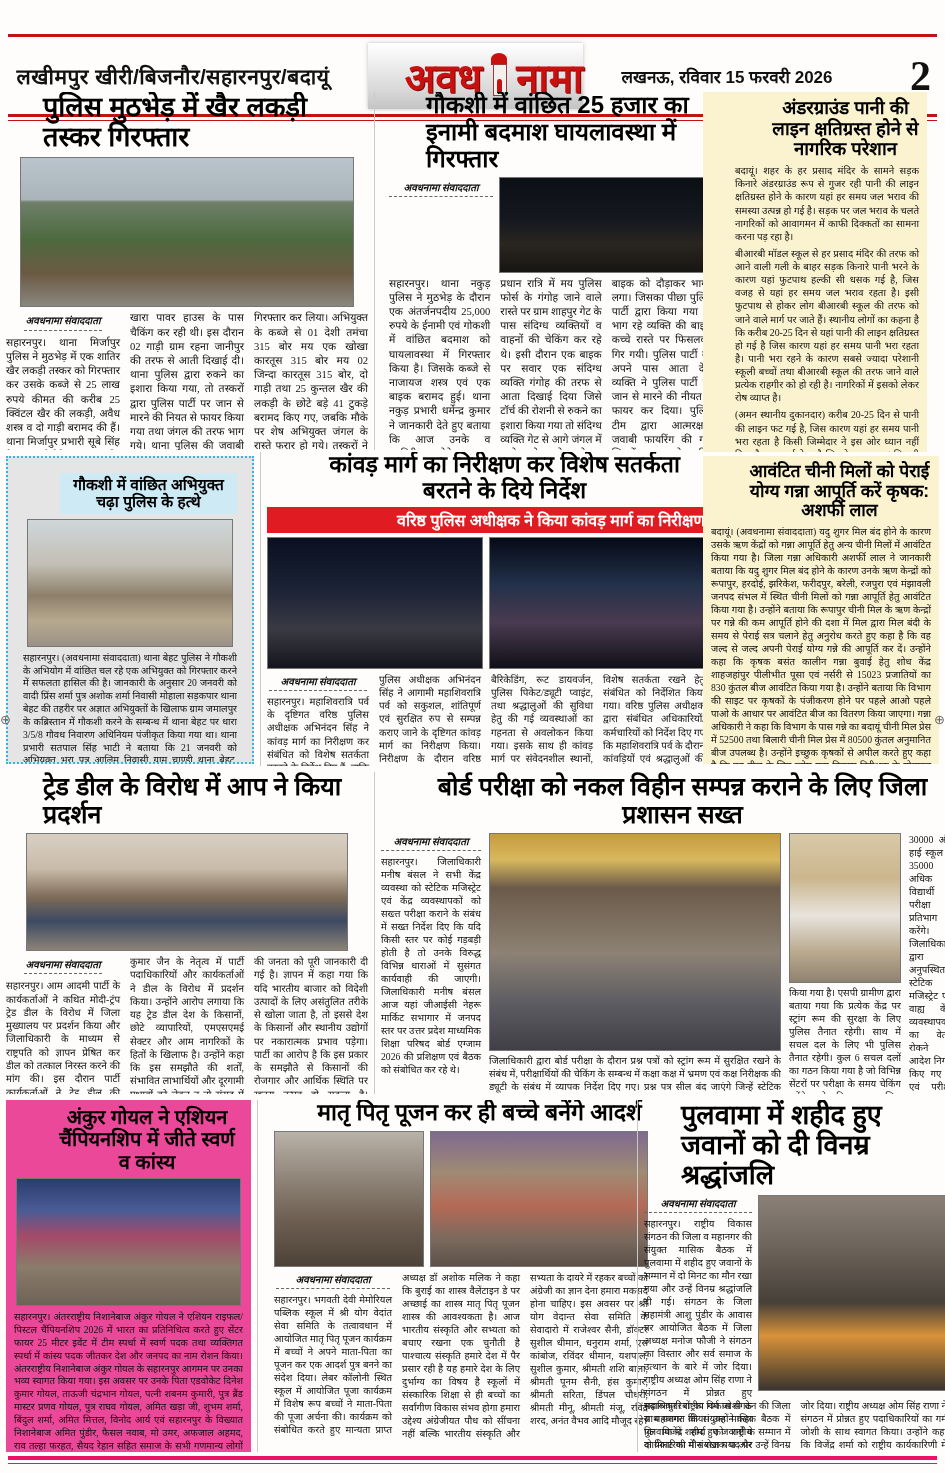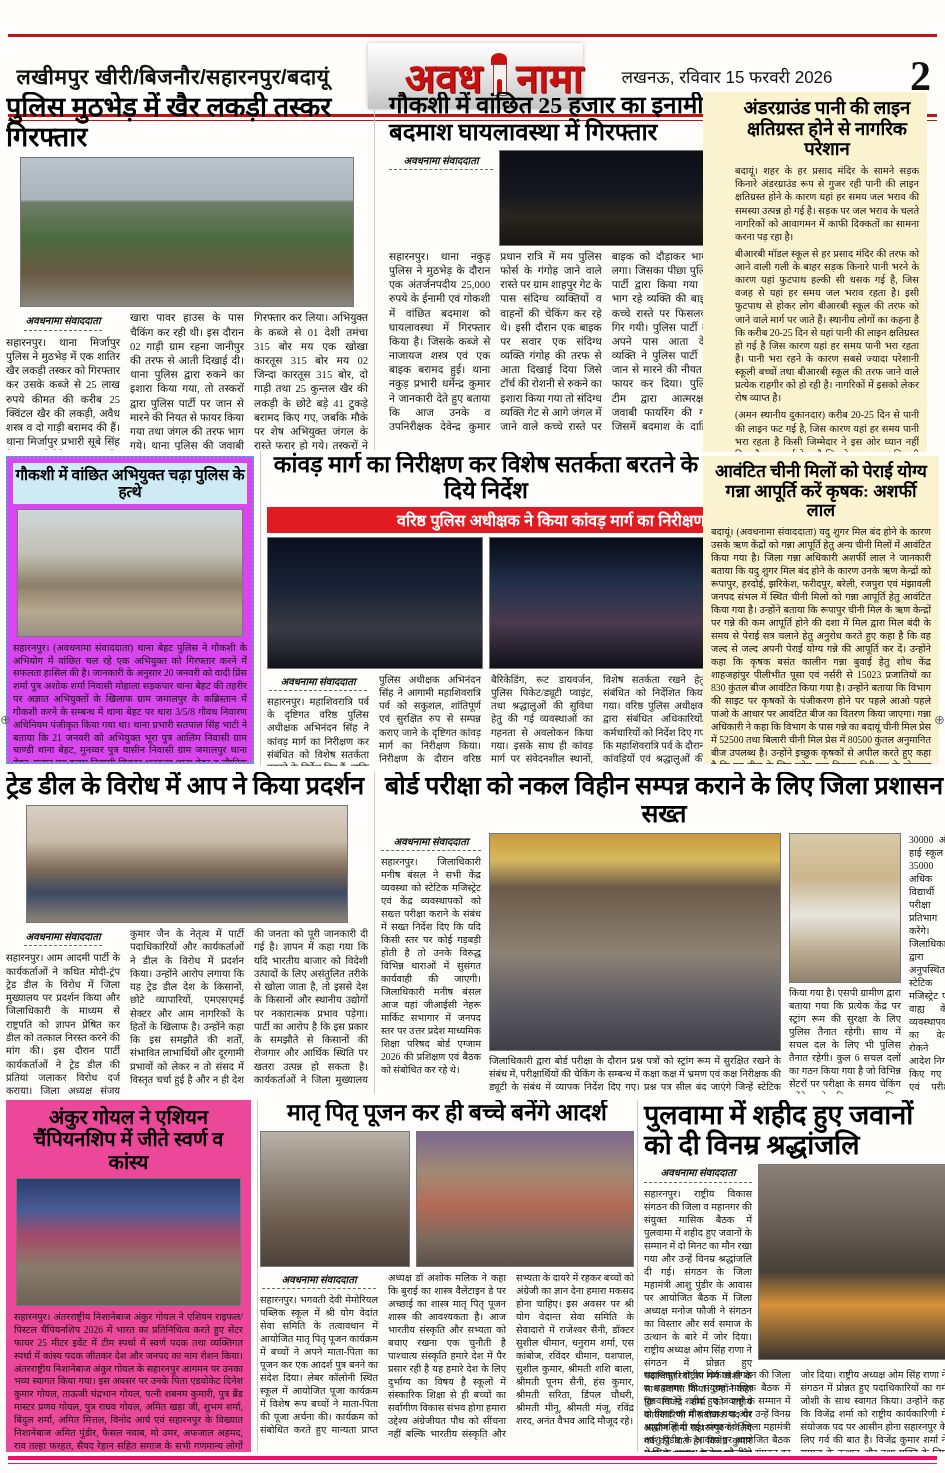--- a/index.html
+++ b/index.html
@@ -13,39 +13,39 @@
   .masthead{flex:0 0 215px;margin-left:30px;height:66px;background:linear-gradient(#ffffff,#d9d9d9 70%,#c4c4c4);
             display:flex;align-items:center;justify-content:flex-end;gap:4px;
             box-shadow:0 0 4px rgba(0,0,0,.25);}
   .masthead .word{font-family:"Liberation Sans","DejaVu Sans",sans-serif;font-weight:bold;
                   font-size:40px;color:#c8100e;text-shadow:1px 1px 0 #7a0808;}
   .monument{width:26px;height:46px;position:relative;}
   .monument .dome{position:absolute;left:5px;top:0;width:16px;height:12px;background:#c8100e;border-radius:50% 50% 0 0;}
   .monument .tower{position:absolute;left:7px;top:11px;width:12px;height:30px;background:#f4f1ec;border:1px solid #9a3b3b;}
   .monument .door{position:absolute;left:11px;top:26px;width:5px;height:14px;background:#c8100e;border-radius:3px 3px 0 0;}
   .dateline{flex:1;text-align:center;font-family:"Liberation Sans","DejaVu Sans",sans-serif;
-            font-weight:normal;font-size:17px;}
+            font-weight:bold;font-size:17px;}
   .pageno{flex:0 0 60px;text-align:right;font-size:42px;font-weight:bold;font-family:"Liberation Serif",serif;padding-right:6px;}
   .headrule{position:absolute;left:8px;right:8px;top:114px;border-top:3px solid #c41111;}
   .headrule2{position:absolute;left:8px;right:8px;top:120px;border-top:1px solid #c41111;}
   
   .zone{position:absolute;overflow:hidden;}
-  .hl{font-family:Liberation Serif, serif;font-weight:bold;color:#000;line-height:1.12;}
+  .hl{font-family:Liberation Sans, sans-serif;font-weight:bold;color:#000;line-height:1.12;margin-left:37px;}
   .byline{font-style:italic;font-weight:bold;font-size:10px;text-align:center;
           padding:1px 0 2px;border-bottom:1px dashed #666;margin:2px 18px 5px;}
   .body-txt{font-size:10.6px;line-height:1.34;text-align:justify;}
   .body-txt p{margin:0 0 4px;}
   .cols{column-gap:10px;column-fill:auto;}
   .photo{border:1px solid #777;box-sizing:border-box;}
   .vrule{border-left:1px solid #c9c9c9;}
   
   .ybox{background:#fbf3cf;padding:6px 8px;box-sizing:border-box;}
   .ybox .hl{text-align:center;}
   
-  .cbox{border:2px dotted #3ab4d9;background:#d946ef;padding:5px;box-sizing:border-box;}
+  .cbox{border:2px dotted #3ab4d9;background:#e5e5e5;padding:15px;box-sizing:border-box;}
   .cbox .hl{background:#cdeaf5;text-align:center;padding:3px 2px;font-size:15.5px;}
   
   .bbox{background:#ec4899;padding:6px 8px;box-sizing:border-box;}
   .bbox .hl{text-align:center;font-size:20px;}
   .redbanner{background:#e11b22;color:#fff;font-family:"Liberation Sans","DejaVu Sans",sans-serif;
              font-weight:bold;font-size:16px;text-align:right;padding:2px 0;margin:3px 0 4px;}
   .bottomrule{position:absolute;left:8px;right:8px;top:1456px;border-top:4px solid #ee1166;}
   .bottomrule2{position:absolute;left:8px;right:8px;top:1463px;border-top:1px solid #ee1166;}
   .regmark{position:absolute;top:712px;font-size:13px;color:#666;}
   .photorow{display:flex;gap:6px;}
@@ -178,21 +178,21 @@
 
   <div class="zone bbox" style="left:6px;top:1100px;width:245px;height:352px;">
     <div class="hl">अंकुर गोयल ने एशियन चैंपियनशिप में जीते स्वर्ण व कांस्य</div>
     <div class="photo" style="margin:5px 2px;height:128px;background:
          linear-gradient(180deg,#2b3c6e 0%,#4a5c94 25%,#a44a6a 45%,#8a7c6a 70%,#6e6257 100%);"></div>
     <div class="body-txt" style="font-size:9.6px;overflow:hidden;height:180px;">
       <p>सहारनपुर। अंतरराष्ट्रीय निशानेबाज अंकुर गोयल ने एशियन राइफल/पिस्टल चैंपियनशिप 2026 में भारत का प्रतिनिधित्व करते हुए सेंटर फायर 25 मीटर इवेंट में टीम स्पर्धा में स्वर्ण पदक तथा व्यक्तिगत स्पर्धा में कांस्य पदक जीतकर देश और जनपद का नाम रोशन किया। अंतरराष्ट्रीय निशानेबाज अंकुर गोयल के सहारनपुर आगमन पर उनका भव्य स्वागत किया गया। इस अवसर पर उनके पिता एडवोकेट दिनेश कुमार गोयल, ताऊजी चंद्रभान गोयल, पत्नी शबनम कुमारी, पुत्र ब्रैंड मास्टर प्रणव गोयल, पुत्र राघव गोयल, अमित खड़ा जी, शुभम शर्मा, बिंदुल शर्मा, अमित मित्तल, विनोद आर्य एवं सहारनपुर के विख्यात निशानेबाज अमित पुंडीर, फैसल नवाब, मो उमर, अफजाल अहमद, राव तल्हा फरहत, सैयद रेहान सहित समाज के सभी गणमान्य लोगों व खेल प्रेमियों द्वारा पुष्पवर्षा के साथ उनका जोरदार अभिनंदन किया गया।</p>
     </div>
   </div>
 
-  <div class="zone vrule" style="left:257px;top:1100px;width:374px;height:352px;padding-left:2px;">
+  <div class="zone vrule" style="left:257px;top:1100px;width:374px;height:352px;padding-left:16px;">
     <div class="hl" style="font-size:23px;text-align:center;">मातृ पितृ पूजन कर ही बच्चे बनेंगे आदर्श</div>
     <div class="photorow" style="margin-top:5px;">
       <div class="photo" style="flex:0 0 150px;height:136px;background:
            linear-gradient(180deg,#b9b2a8 0%,#8f8478 35%,#6e5f52 65%,#4d4238 100%);"></div>
       <div class="photo" style="flex:1;height:136px;background:
            linear-gradient(180deg,#7e6a8f 0%,#a08a74 30%,#b46a56 55%,#7a6a5e 80%,#5c5048 100%);"></div>
     </div>
     <div class="body-txt cols" style="column-count:3;height:178px;margin-top:4px;font-size:9.7px;">
       <div class="byline" style="margin:1px 2px 4px;">अवधनामा संवाददाता</div>
       <p>सहारनपुर। भगवती देवी मेमोरियल पब्लिक स्कूल में श्री योग वेदांत सेवा समिति के तत्वावधान में आयोजित मातृ पितृ पूजन कार्यक्रम में बच्चों ने अपने माता-पिता का पूजन कर एक आदर्श पुत्र बनने का संदेश दिया। लेबर कॉलोनी स्थित स्कूल में आयोजित पूजा कार्यक्रम में विशेष रूप बच्चों ने माता-पिता की पूजा अर्चना की। कार्यक्रम को संबोधित करते हुए मान्यता प्राप्त अध्यक्ष डॉ अशोक मलिक ने कहा कि बुराई का शास्त्र वैलेंटाइन डे पर अच्छाई का शास्त्र मातृ पितृ पूजन शास्त्र की आवश्यकता है। आज भारतीय संस्कृति और सभ्यता को बचाए रखना एक चुनौती है पाश्चात्य संस्कृति हमारे देश में पैर प्रसार रही है यह हमारे देश के लिए दुर्भाग्य का विषय है स्कूलों में संस्कारिक शिक्षा से ही बच्चों का सर्वांगीण विकास संभव होगा हमारा उद्देश्य अंग्रेजीयत पौध को सींचना नहीं बल्कि भारतीय संस्कृति और सभ्यता के दायरे में रहकर बच्चों को अंग्रेजी का ज्ञान देना हमारा मकसद होना चाहिए। इस अवसर पर श्री योग वेदान्त सेवा समिति के सेवादारो में राजेश्वर सैनी, डॉक्टर सुशील धीमान, धनुराम शर्मा, एस कांबोज, रविंदर धीमान, यशपाल, सुशील कुमार, श्रीमती शशि बाला, श्रीमती पूनम सैनी, हंस कुमार, श्रीमती सरिता, डिंपल चौधरी, श्रीमती मीनू, श्रीमती मंजू, रविंद्र शरद, अनंत वैभव आदि मौजूद रहे।</p>

